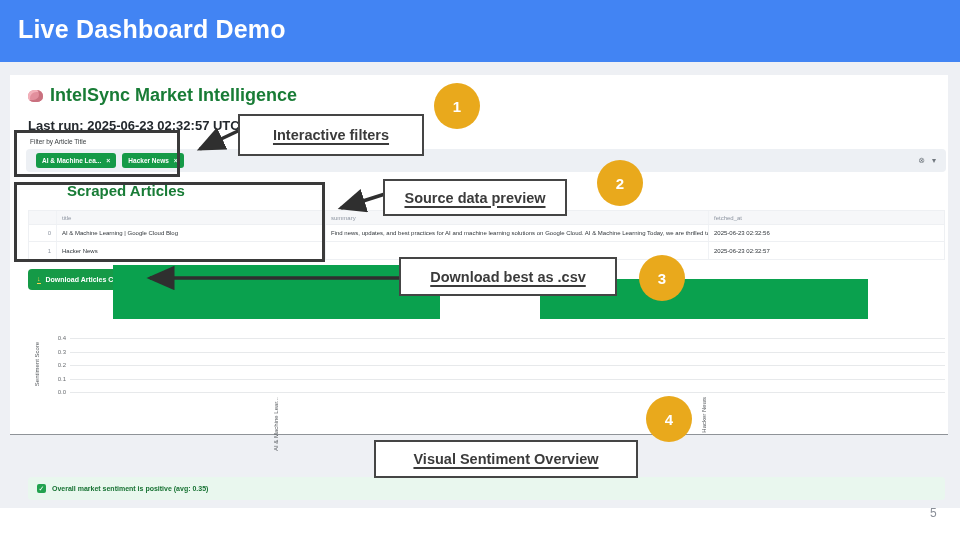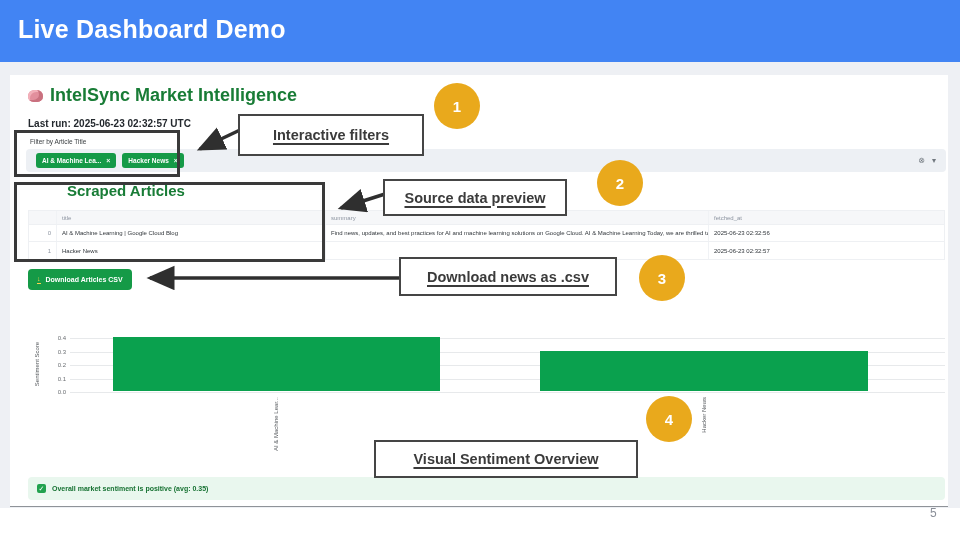--- a/index.html
+++ b/index.html
@@ -2,26 +2,26 @@
 <html style="--header_blue: #4284f3; --heading_green: #187c36; --widget_green: #159a47; --bar_green: #0aa14e; --callout_orange: #e9a91c; --success_bg: #e9f7ee; --success_text: #177233;"><head>
 <meta charset="utf-8">
 <style>
   * { box-sizing: border-box; margin: 0; padding: 0; }
   html,body { background:#fff; }
   body { font-family: "Liberation Sans", sans-serif; }
   .slide { position:relative; width:960px; height:540px; background:#ffffff; overflow:hidden; }
   .band { position:absolute; left:0; top:62px; width:960px; height:446px; background:#eef0f4; }
   .topbar { position:absolute; left:0; top:0; width:960px; height:62px; background:var(--header_blue,#4284f3); z-index:2; }
   .topbar h1 { color:#fff; font-size:25px; font-weight:bold; padding:15px 15px 0 18px; letter-spacing:.2px; }
-  .dash { position:absolute; left:10px; top:75px; width:938px; height:432px; background:#fff; border-bottom:1px solid #8f9398; z-index:1; }
+  .dash { position:absolute; left:10px; top:75px; width:938px; height:360px; background:#fff; border-bottom:1px solid #8f9398; z-index:1; }
 
   
   .app-title { position:absolute; left:18px; top:10px; font-size:18px; font-weight:bold; color:var(--heading_green,#187c36); display:flex; align-items:center; gap:7px; }
   .brain { width:15px; height:12px; border-radius:8px 8px 7px 7px; background:#e28f9d; box-shadow: inset -4px -2px 0 #c9717f, inset 2px 2px 0 #f2b0ba; }
-  .last-run { position:absolute; left:18px; top:43px; font-size:10px; font-weight:600; color:#24292e; }
+  .last-run { position:absolute; left:18px; top:43px; font-size:13px; font-weight:600; color:#24292e; }
 
   
   .filter-label { position:absolute; left:20px; top:63px; font-size:6.5px; color:#3c4043; }
   .filter-bar { position:absolute; left:16px; top:74px; width:920px; height:23px; background:#edf0f4; border-radius:4px; display:flex; align-items:center; padding:0 10px; gap:6px; }
   .pill { background:var(--widget_green,#159a47); color:#fff; font-size:6.5px; font-weight:600; height:15px; padding:0 6px; border-radius:3px; display:inline-flex; align-items:center; gap:5px; white-space:nowrap; }
   .pill .x { font-size:7px; opacity:.95; }
   .filter-icons { margin-left:auto; display:flex; gap:7px; color:#71787f; font-size:8px; align-items:center; }
 
   
   .sec-heading { position:absolute; left:18px; font-size:15px; font-weight:bold; color:var(--heading_green,#187c36); }
@@ -153,21 +153,21 @@
         <path d="M0,0 L8,3.5 L0,7 Z" fill="#2f2f2f"></path>
       </marker>
     </defs>
     <line x1="240" y1="130" x2="200" y2="149" stroke="#2f2f2f" stroke-width="3.5" marker-end="url(#ah)"></line>
     <line x1="385" y1="194" x2="341" y2="208" stroke="#2f2f2f" stroke-width="3.5" marker-end="url(#ah)"></line>
     <line x1="399" y1="278" x2="150" y2="278" stroke="#2f2f2f" stroke-width="3.5" marker-end="url(#ah)"></line>
   </svg>
 
   <div class="callout-box" style="left:238px; top:114px; width:186px; height:42px;">Interactive filters</div>
   <div class="callout-box" style="left:383px; top:179px; width:184px; height:37px;">Source data preview</div>
-  <div class="callout-box" style="left:399px; top:257px; width:218px; height:39px;">Download news as .csv</div>
+  <div class="callout-box" style="left:399px; top:257px; width:218px; height:39px;">Download best as .csv</div>
   <div class="callout-box" style="left:374px; top:400px; width:264px; height:38px;margin-top:40px;">Visual Sentiment Overview</div>
 
   <div class="callout-circle" style="left:434px; top:83px;">1</div>
   <div class="callout-circle" style="left:597px; top:160px;">2</div>
   <div class="callout-circle" style="left:639px; top:255px;">3</div>
   <div class="callout-circle" style="left:646px; top:396px;">4</div>
 
   <div class="page-num">5</div>
 </div>
 

